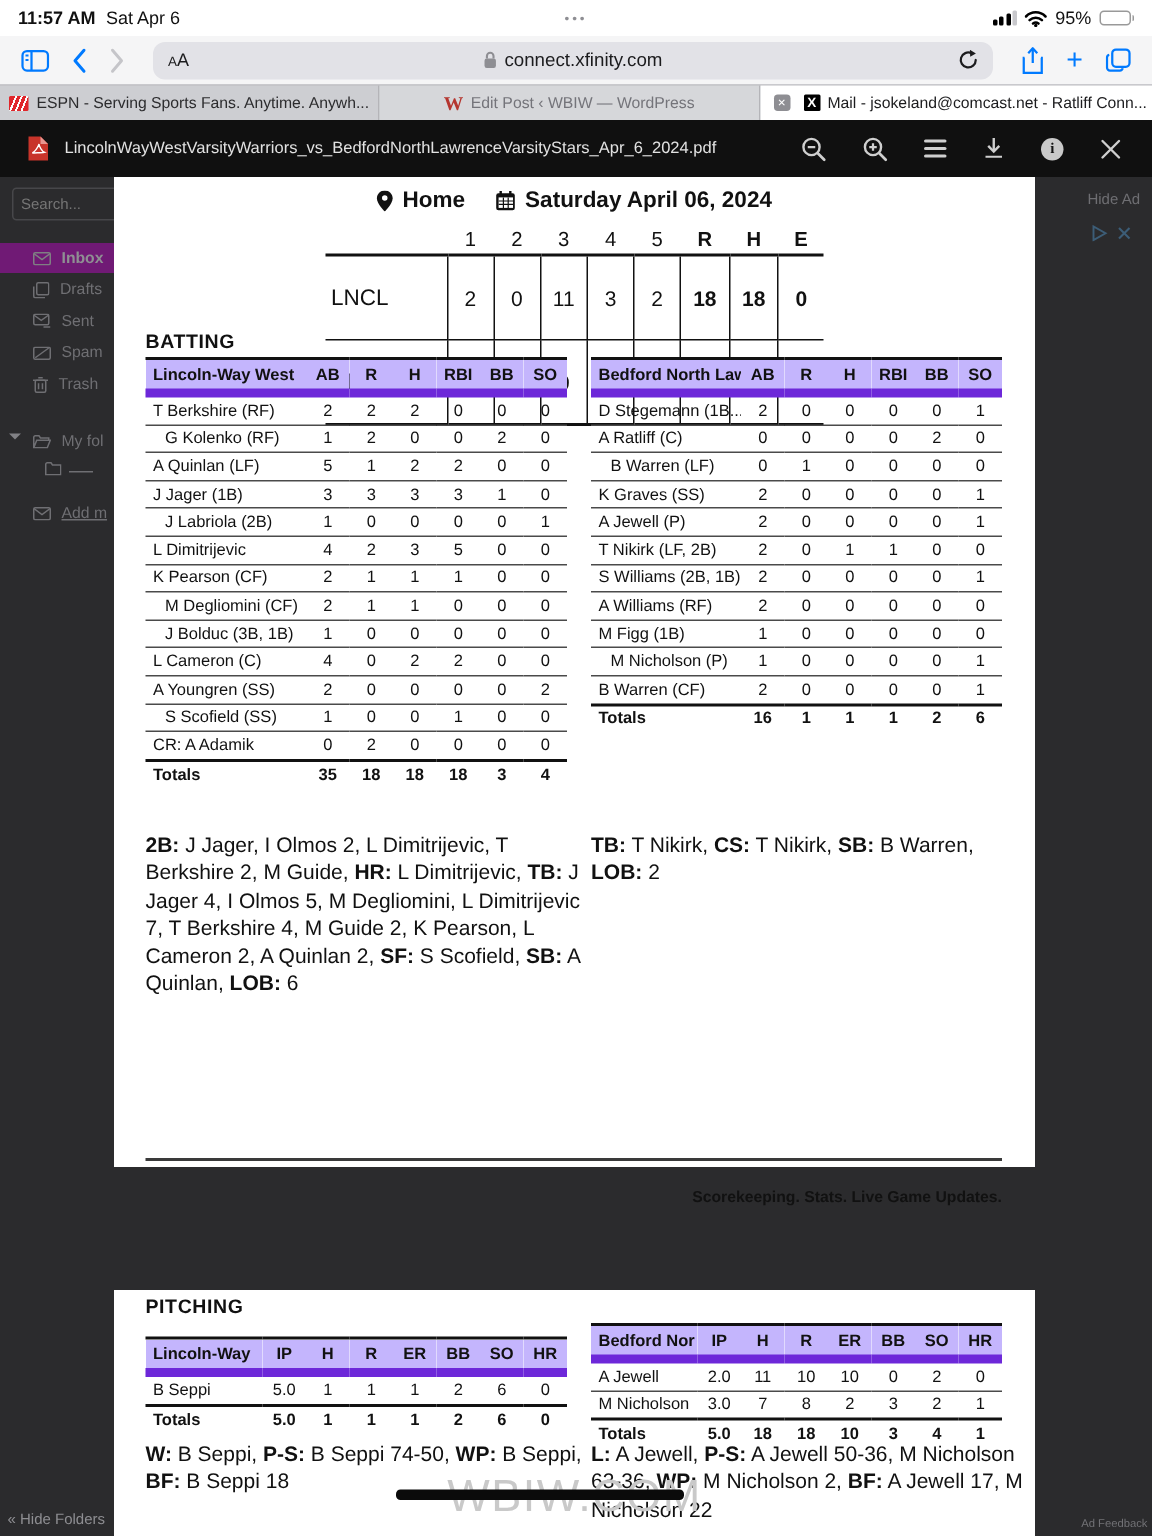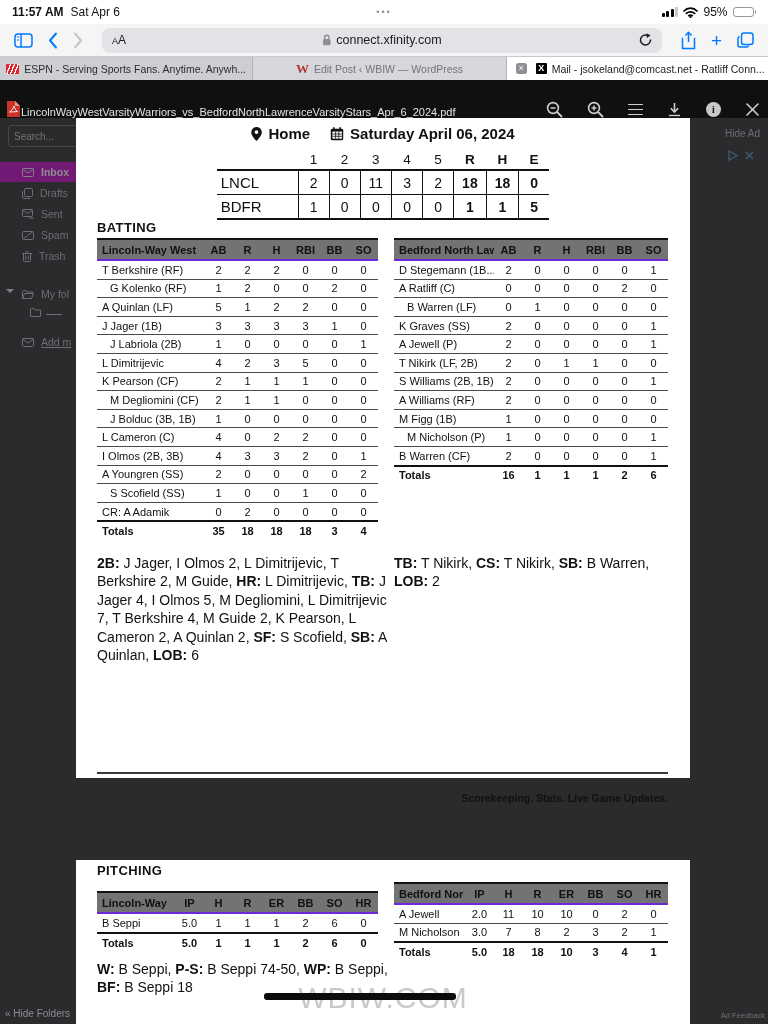--- a/index.html
+++ b/index.html
@@ -41,21 +41,21 @@
   .tab2{background:#d6d7da;color:#74747a;border-right:1px solid #b4b4b8}
   .tab3{background:#ffffff;color:#1c1c1e;justify-content:flex-start;padding-left:9px}
   .espn{width:13px;height:10px;border-radius:1px;background:
      linear-gradient(-68deg,#e0262b 0 24%,#fff 24% 32%,#e0262b 32% 46%,#fff 46% 54%,#e0262b 54% 68%,#fff 68% 76%,#e0262b 76% 100%)}
   .wp{color:#b5352f;font-family:"Liberation Serif",serif;font-weight:700;font-size:13px;line-height:1}
   .tab-close{width:11px;height:11px;border-radius:2.5px;background:#8e8e93;color:#fff;font-size:9px;line-height:11px;text-align:center;margin-right:4px}
   .xfav{width:11px;height:11px;background:#000;color:#fff;font-size:9px;font-weight:700;line-height:11px;text-align:center;border-radius:1px}
 
   
   .pdfbar{position:absolute;top:80px;left:0;width:768px;height:38px;background:#101010;
-    display:flex;align-items:flex-end;padding:0 6px;box-sizing:border-box;}
+    display:flex;align-items:center;padding:0 18px;box-sizing:border-box;gap:10px}
   .pdfname{flex:1;font-size:11px;color:#e2e2e2;white-space:nowrap;overflow:hidden}
   .pdf-icons{display:flex;align-items:center;gap:24px;margin-right:2px}
   .burger{display:flex;flex-direction:column;gap:3.5px}
   .burger i{display:block;width:15px;height:1.6px;background:#cfcfcf;border-radius:1px}
   .infoc{width:15px;height:15px;border-radius:50%;background:#c9c9c9;color:#141414;font-weight:700;
     font-size:10px;text-align:center;line-height:15px;font-family:"Liberation Serif",serif}
 
   
   .content{position:absolute;top:118px;left:0;width:768px;height:906px;background:#2b2b2d}
   .page{position:absolute;left:76px;width:614px;background:#fff}
@@ -81,37 +81,37 @@
   
   .gameHead{position:absolute;top:7px;left:0;width:100%;display:flex;justify-content:center;align-items:center;
     gap:6px;font-size:15px;font-weight:700;color:#111}
   .gameHead .gap{width:8px}
 
   
   .lineWrap{position:absolute;top:32px;left:0;width:100%;display:flex;justify-content:center}
   .lineTable{border-collapse:collapse}
   .lineTable th{font-weight:400;font-size:13.5px;padding:2px 8px;border:none;border-bottom:2.5px solid #111;text-align:center}
   .lineTable th.b{font-weight:700}
-  .lineTable td{border:1.5px solid #111;font-size:14px;text-align:center;padding:3px 8px;min-width:14px}
+  .lineTable td{border:1.5px solid #111;font-size:14px;text-align:center;padding:19px 8px;min-width:14px}
   .lineTable td.b{font-weight:700}
   .lineTable td.name{font-size:15px;text-align:left;border-left:none;padding-left:4px;padding-right:36px}
   .lineTable td:last-child{border-right:none}
   .lineTable tr:last-child td{border-bottom:2.5px solid #111}
 
   
   .secHead{font-size:13px;font-weight:700;letter-spacing:.4px}
   .batHead{position:absolute;top:102px;left:21px}
   .pitHead{position:absolute;top:3px;left:21px}
 
   
   .batTables{position:absolute;top:120px;left:21px;display:flex;gap:16px;align-items:flex-start}
   .pitTables{position:absolute;top:22px;left:21px;display:flex;gap:16px;align-items:center}
   .statTable{border-collapse:collapse;table-layout:fixed;width:281px;font-size:11px;color:#111}
   .statTable.w274{width:274px}
-  .statTable th{background:#737373;border-top:2px solid #111;border-bottom:2px solid #6d28d9;
+  .statTable th{background:#c4b5fd;border-top:2px solid #111;border-bottom:6px solid #6d28d9;
     font-size:11px;font-weight:700;padding:3.5px 1px;text-align:center;white-space:nowrap;overflow:hidden}
   .statTable th:not(.name){width:27px}
   .statTable th.name,.statTable td.name{text-align:left;padding-left:5px;white-space:nowrap;overflow:hidden}
   .statTable td{border-bottom:1.2px solid #4a4a4a;padding:2.8px 1px;text-align:center}
   .statTable td.indent{padding-left:13px}
   .statTable tr.total td{border-top:2.2px solid #111;border-bottom:none;font-weight:700}
 
   
   .note{font-size:14px;line-height:1.32;color:#111}
   .noteL{position:absolute;top:436px;left:21px;width:298px}
@@ -535,29 +535,20 @@
             <tr>
               <td class="name">L Cameron (C)</td>
               <td>4</td>
               <td>0</td>
               <td>2</td>
               <td>2</td>
               <td>0</td>
               <td>0</td>
             </tr>
             <tr>
-              <td class="name">I Olmos (2B, 3B)</td>
-              <td>4</td>
-              <td>3</td>
-              <td>3</td>
-              <td>2</td>
-              <td>0</td>
-              <td>1</td>
-            </tr>
-            <tr>
               <td class="name">A Youngren (SS)</td>
               <td>2</td>
               <td>0</td>
               <td>0</td>
               <td>0</td>
               <td>0</td>
               <td>2</td>
             </tr>
             <tr>
               <td class="name indent">S Scofield (SS)</td>
@@ -802,17 +793,18 @@
               <td>10</td>
               <td>3</td>
               <td>4</td>
               <td>1</td>
             </tr>
           </tbody>
       </table>
     </div>
 
     <div class="note pNoteL"><b>W:</b> B Seppi, <b>P-S:</b> B Seppi 74-50, <b>WP:</b> B Seppi, <b>BF:</b> B Seppi 18</div>
+    <div class="note pNoteR"><b>L:</b> A Jewell, <b>P-S:</b> A Jewell 50-36, M Nicholson 63-36, <b>WP:</b> M Nicholson 2, <b>BF:</b> A Jewell 17, M Nicholson 22</div>
 
     <div class="wm">WBIW.COM</div>
     <div class="wmbar"></div>
   </div>
 </div>
 
 </body></html>

